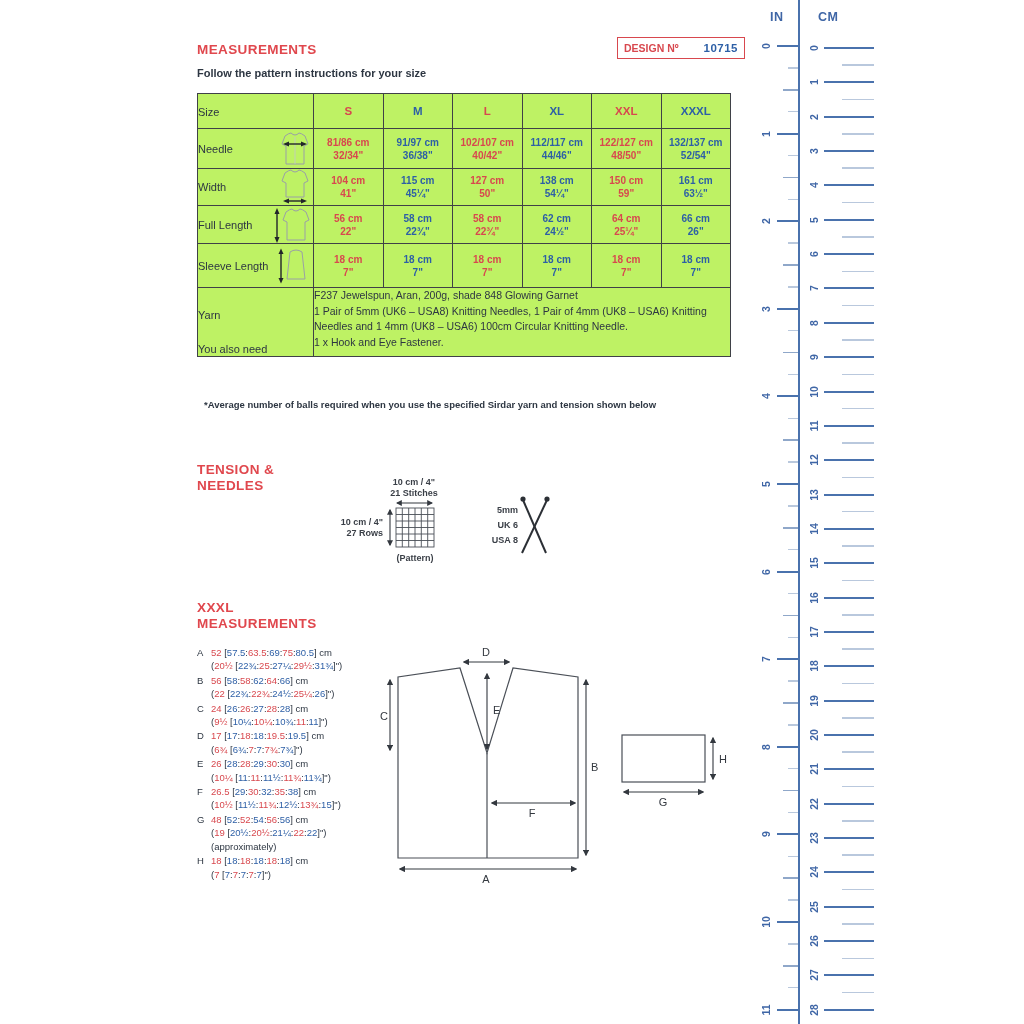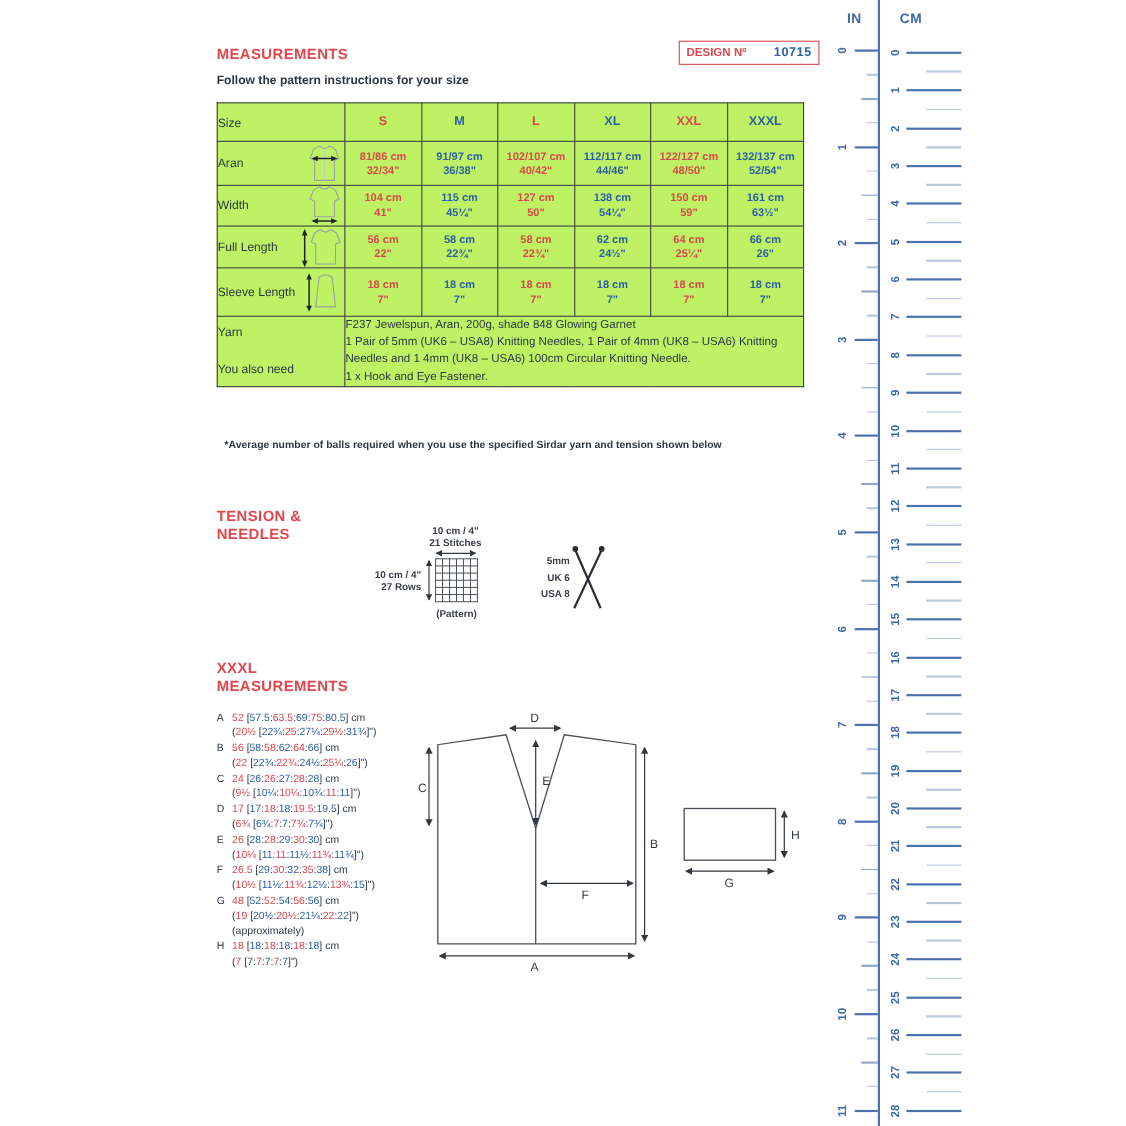--- a/index.html
+++ b/index.html
@@ -87,21 +87,21 @@
           <td class="sizehead red">S</td>
           <td class="sizehead blue">M</td>
           <td class="sizehead red">L</td>
           <td class="sizehead blue">XL</td>
           <td class="sizehead red">XXL</td>
           <td class="sizehead blue">XXXL</td>
         </tr>
         <tr style="height:40px;">
           <td class="rowhead">
             <div class="rowhead-flex">
-              <span class="rowhead-label">Aran</span>
+              <span class="rowhead-label">Needle</span>
               <span>
                 <svg class="icon-svg" width="36" height="36" viewBox="0 0 36 36">
                   <path d="M8,5 Q12,2 14,2 Q18,6 22,2 Q24,2 28,5 L31,13 L27,15 L27,33 L9,33 L9,15 L5,13 Z" fill="none" stroke="#9aa0a6" stroke-width="1"></path>
                   <line x1="18" y1="6" x2="18" y2="33" stroke="#c2c6cb" stroke-width="0.8"></line>
                   <line x1="9" y1="13" x2="27" y2="13" stroke="#22252a" stroke-width="1.4"></line>
                   <polygon points="6,13 12,10.5 12,15.5" fill="#22252a"></polygon>
                   <polygon points="30,13 24,10.5 24,15.5" fill="#22252a"></polygon>
                 </svg>
               </span>
             </div>
@@ -170,21 +170,21 @@
             </div>
           </td>
           <td class="val red">18 cm<br>7"</td>
           <td class="val blue">18 cm<br>7"</td>
           <td class="val red">18 cm<br>7"</td>
           <td class="val blue">18 cm<br>7"</td>
           <td class="val red">18 cm<br>7"</td>
           <td class="val blue">18 cm<br>7"</td>
         </tr>
         <tr style="height:64px;">
-          <td class="rowhead" style="vertical-align:top; padding-top:7px;">
+          <td class="rowhead" style="vertical-align:top; padding-top:20px;">
             <div class="info-label">Yarn</div>
             <div class="info-label" style="margin-top:20px;">You also need</div>
           </td>
           <td class="info-cell" colspan="6" style="vertical-align:top;">
             <div>F237 Jewelspun, Aran, 200g, shade 848 Glowing Garnet</div>
             <div>1 Pair of 5mm (UK6 – USA8) Knitting Needles, 1 Pair of 4mm (UK8 – USA6) Knitting Needles and 1 4mm (UK8 – USA6) 100cm Circular Knitting Needle.</div>
             <div>1 x Hook and Eye Fastener.</div>
           </td>
         </tr>
       </tbody>

